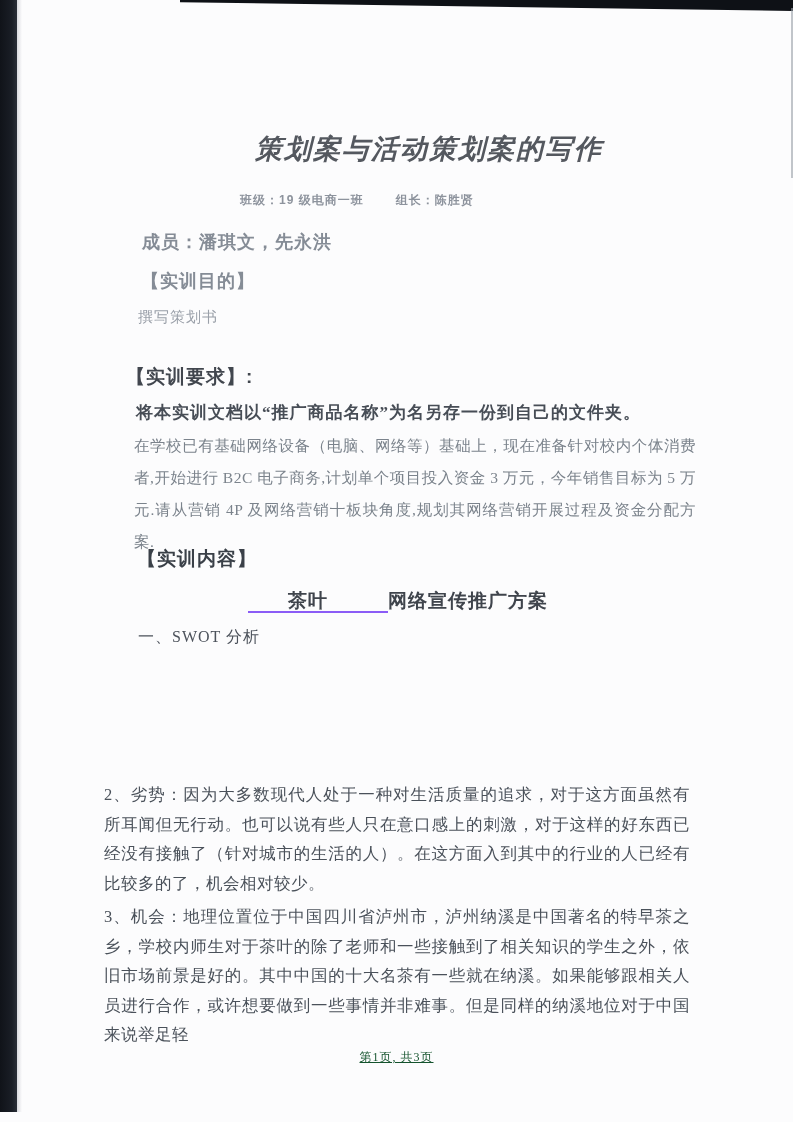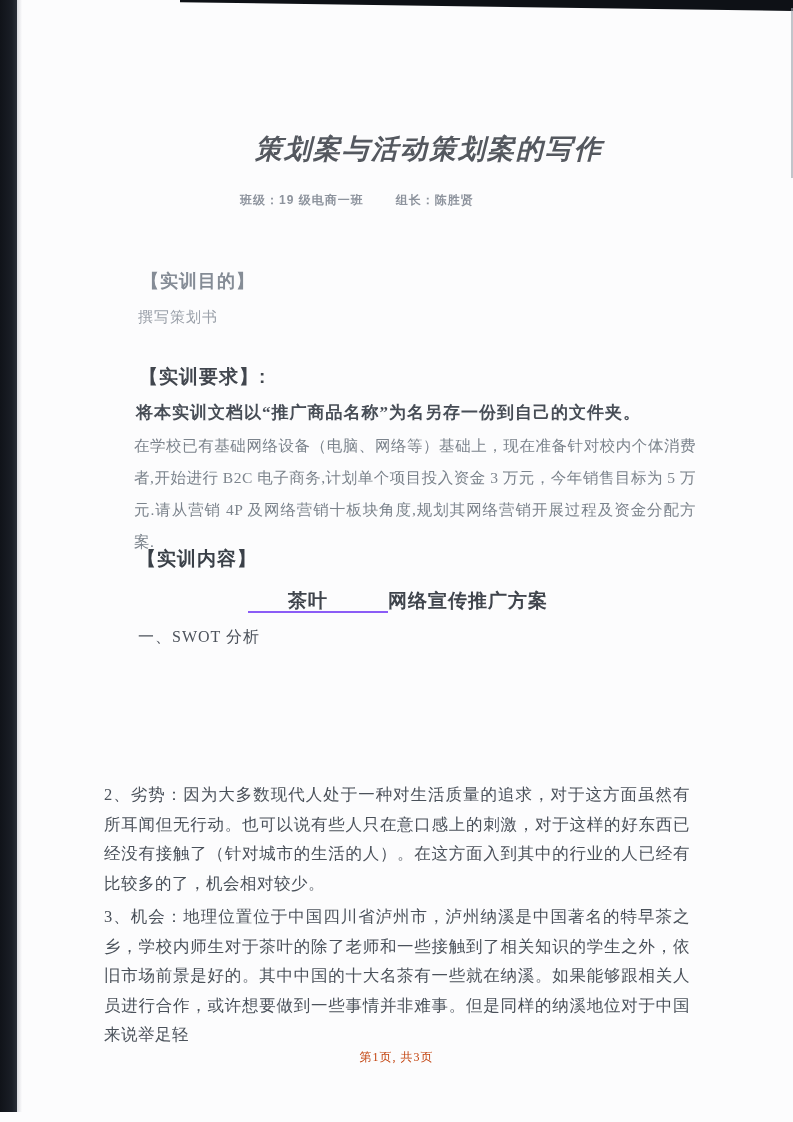--- a/index.html
+++ b/index.html
@@ -66,44 +66,45 @@
   }
   .plan-title .subject { border-bottom: 2px solid #8b5cf6; }
   .swot-heading { font-size: 16px; color: #4c525b; letter-spacing: 1px; }
   .body-para {
     width: 586px; font-size: 16.5px; line-height: 29.5px;
     color: #4a515a; text-align: justify; letter-spacing: .5px;
   }
   .body-para .book { border-bottom: 1.5px solid #4a515a; }
   .footer-line {
     left: 0; width: 793px; text-align: center;
-    font-size: 12px; color: #c2410c; letter-spacing: 1px;
+    font-size: 12px; color: #14532d; letter-spacing: 1px; text-decoration: underline;
   }
 </style>
 </head>
 <body>
 
 <div class="sheet">
 
   <div class="edge-left"></div>
   <div class="edge-left-fade"></div>
   <div class="edge-top"></div>
   <div class="edge-right-sliver"></div>
 
   <div class="abs title" style="left:255px; top:131px;font-style:italic;">策划案与活动策划案的写作</div>
 
   <div class="abs class-line" style="left:240px; top:192px;">
     <span>班级：19 级电商一班</span><span class="gap"></span><span>组长：陈胜贤</span>
   </div>
 
+  <div class="abs members" style="left:142px; top:230px;">成员：潘琪文，先永洪</div>
 
   <div class="abs purpose-heading" style="left:141px; top:269px;">【实训目的】</div>
   <div class="abs purpose-body" style="left:138px; top:308px;">撰写策划书</div>
 
-  <div class="abs req-heading" style="left:139px; top:364px;">【实训要求】:</div>
+  <div class="abs req-heading" style="left:126px; top:364px;">【实训要求】:</div>
   <div class="abs req-line1" style="left:136px; top:401px;text-align:right;">将本实训文档以“推广商品名称”为名另存一份到自己的文件夹。</div>
   <div class="abs req-para" style="left:134px; top:430px;">在学校已有基础网络设备（电脑、网络等）基础上，现在准备针对校内个体消费者,开始进行 B2C 电子商务,计划单个项目投入资金 3 万元，今年销售目标为 5 万元.请从营销 4P 及网络营销十板块角度,规划其网络营销开展过程及资金分配方案.</div>
 
   <div class="abs content-heading" style="left:113px; top:546px;margin-left:24px;">【实训内容】</div>
 
   <div class="abs plan-title" style="left:248px; top:588px;">
     <span class="subject">　　茶叶　　　</span><span>网络宣传推广方案</span>
   </div>
 
   <div class="abs swot-heading" style="left:138px; top:627px;">一、SWOT 分析</div>

